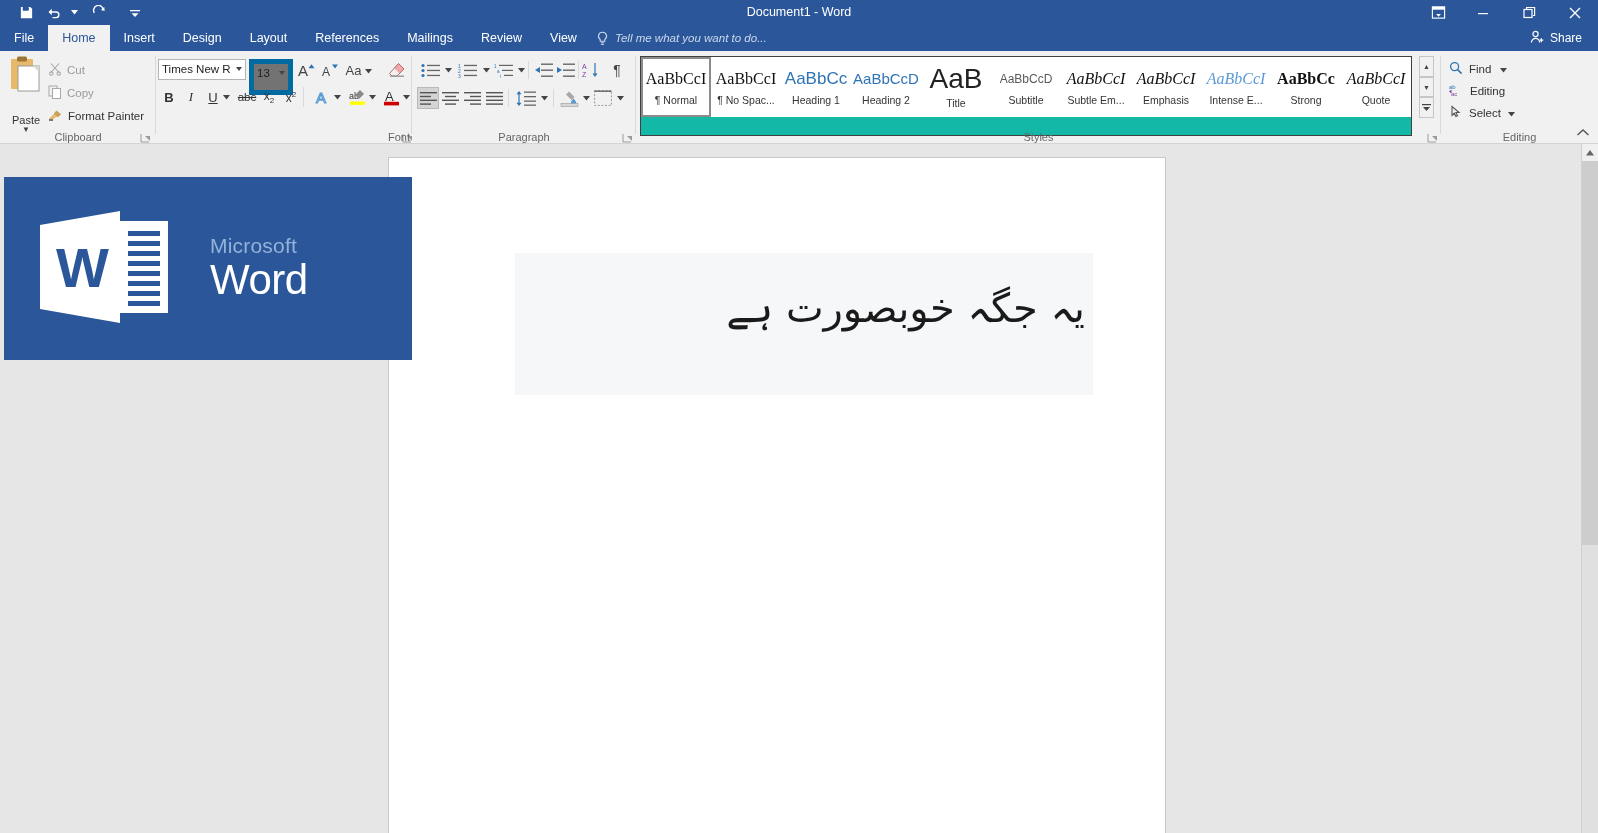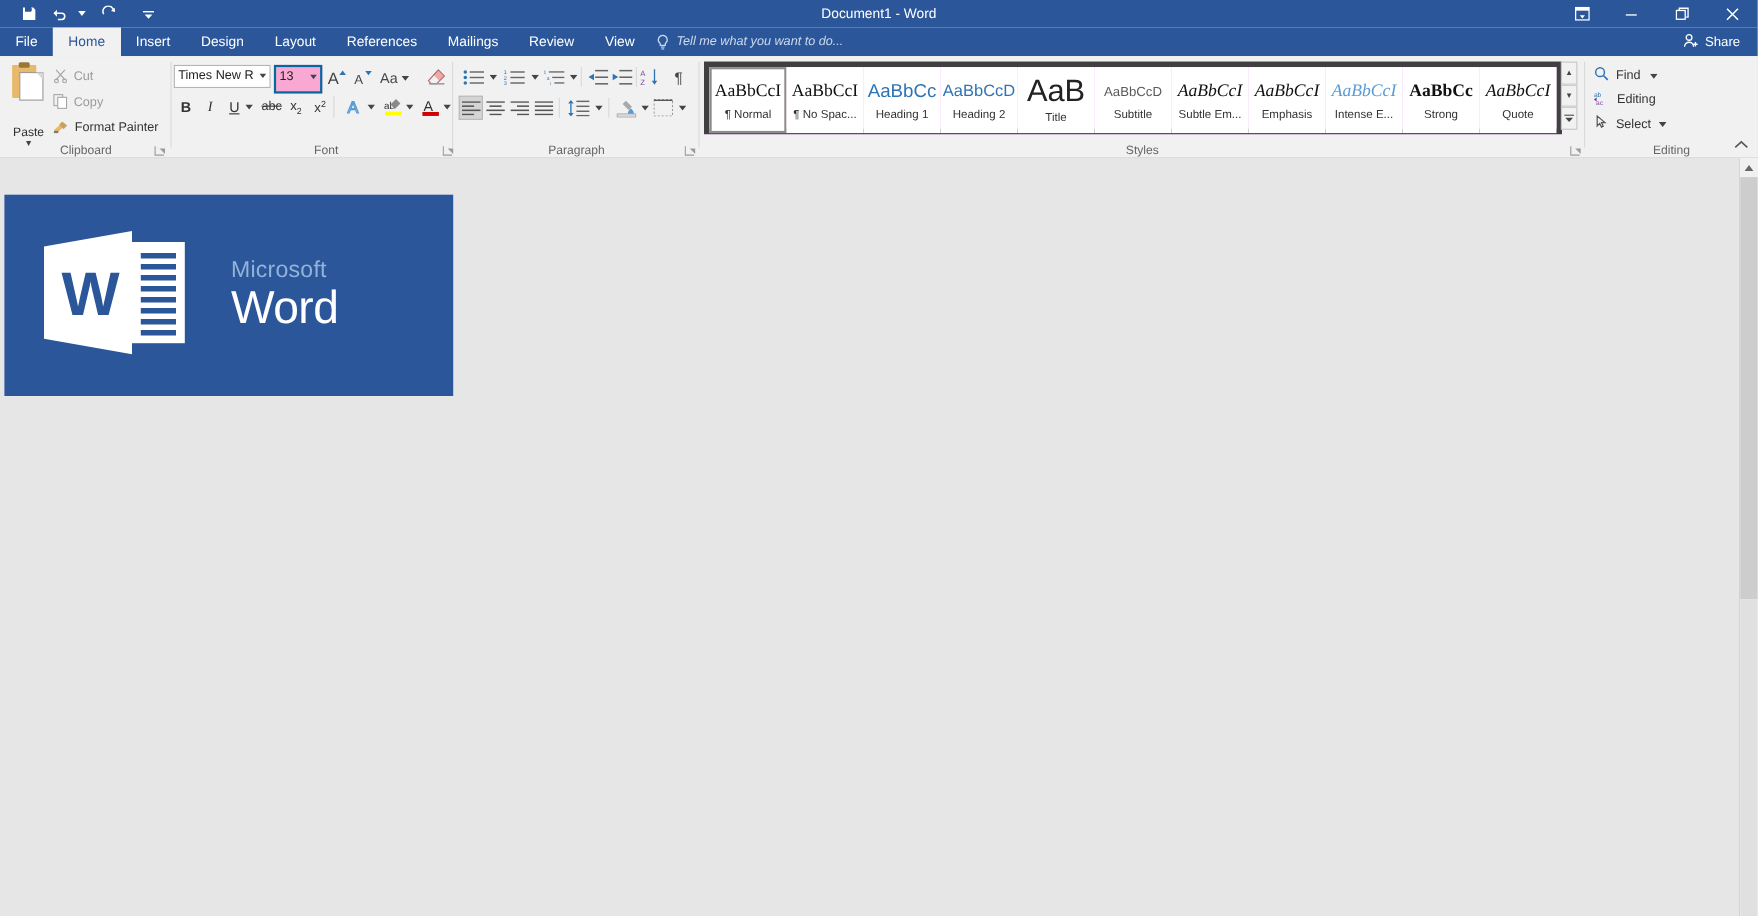--- a/index.html
+++ b/index.html
@@ -88,40 +88,40 @@
 
   
   .fontname {
     position: absolute; left: 158px; top: 8px; width: 88px; height: 21px;
     background: #fff; border: 1px solid #b4b4b4;
     font-size: 11.5px; color: #222; line-height: 19px; padding-left: 3px;
     white-space: nowrap; overflow: hidden;
   }
   .fontname .cv { display: inline-block; width: 68px; overflow: hidden; vertical-align: top; }
   .fontsize {
-    position: absolute; left: 249px; top: 8px; width: 44px; height: 26px;
-    background: #f9a8d4; border: 2px solid #0369a1;
+    position: absolute; left: 249px; top: 8px; width: 44px; height: 36px;
+    background: #737373; border: 5px solid #0369a1;
     font-size: 11.5px; color: #222; line-height: 19px; padding-left: 3px;
   }
   .dd-caret {
     position: absolute; right: 3px; top: 7px;
     width: 0; height: 0; border-left: 3.5px solid transparent;
     border-right: 3.5px solid transparent; border-top: 4px solid #444;
   }
   .ico-btn {
     position: absolute; display: flex; align-items: center; justify-content: center;
     height: 22px; width: 22px; font-size: 12px; color: #333;
   }
   .ico-btn.on { background: #d4d4d4; border: 1px solid #b9b9b9; }
   .sep-v { position: absolute; width: 1px; background: #d9d9d9; }
 
   
   .styles-box {
-    position: absolute; left: 4px; top: 5px; height: 66px;
-    display: flex; background: #f0abfc; border: 5px solid #404040;
+    position: absolute; left: 4px; top: 5px; height: 80px;
+    display: flex; background: #14b8a6; border: 1px solid #404040;
   }
   .style-item {
     width: 70px; height: 60px; display: flex; flex-direction: column;
     align-items: center; justify-content: center; background: #fff;
   }
   .style-item.sel { border: 2px solid #8c8c8c; }
   .style-prev { font-size: 16px; color: #111; line-height: 22px; white-space: nowrap; overflow: hidden; width: 66px; text-align: center; }
   .style-name { font-size: 10.5px; color: #333; margin-top: 4px; white-space: nowrap; overflow: hidden; width: 68px; text-align: center; }
   .sv-btns { position: absolute; top: 5px; width: 15px; height: 62px; display: flex; flex-direction: column; }
   .sv-b { flex: 1; border: 1px solid #c6c6c6; background: #f1f1f1; display: flex; align-items: center; justify-content: center; font-size: 7px; color: #444; }
@@ -419,21 +419,21 @@
           <text x="3" y="13" font-family="Liberation Sans, sans-serif" font-size="13" fill="#333">A</text>
           <rect x="2" y="13.8" width="15" height="3.6" fill="#d00000"></rect>
         </svg>
     </div>
     <div class="ico-btn" style="left:400px; top:35px; width:12px;">
       <svg width="7" height="5" viewBox="0 0 7 5">
           <path fill="#444" d="M0 0h7L3.5 4.5z"></path>
         </svg>
     </div>
 
-    <div class="grp-label" style="left:169px; width:255px;">Font</div>
+    <div class="grp-label" style="left:155px; width:255px;text-align:right;">Font</div>
     <div class="launcher" style="left:402px;">
       <svg width="11" height="11" viewBox="0 0 11 11">
           <path fill="none" stroke="#555" stroke-width="1" d="M1 1v8h8"></path>
           <path fill="#555" d="M5 3h5v5z"></path>
         </svg>
     </div>
     <div class="grp-sep" style="left:411px;"></div>
   </div>
 
   <div class="grp" style="left:0; width:636px;">
@@ -714,20 +714,23 @@
     <div style="position:absolute; right:8px; bottom:2px;">
       <svg width="14" height="10" viewBox="0 0 14 10">
           <path fill="none" stroke="#555" stroke-width="1.4" d="M1.5 7L7 2l5.5 5"></path>
         </svg>
     </div>
   </div>
 </div>
 
 <div class="workarea">
 
+  <div class="page">
+    <div class="textblock">یہ جگہ خوبصورت ہے</div>
+  </div>
 
   <div class="wordlogo">
     <div class="logo-mark">
       <svg width="132" height="120" viewBox="0 0 132 120">
         <path fill="#ffffff" d="M2 18L82 4v112L2 102z"></path>
         <rect x="82" y="14" width="48" height="92" fill="#ffffff"></rect>
         <g fill="#2b579a">
           <rect x="90" y="24" width="32" height="5"></rect>
           <rect x="90" y="34" width="32" height="5"></rect>
           <rect x="90" y="44" width="32" height="5"></rect>

